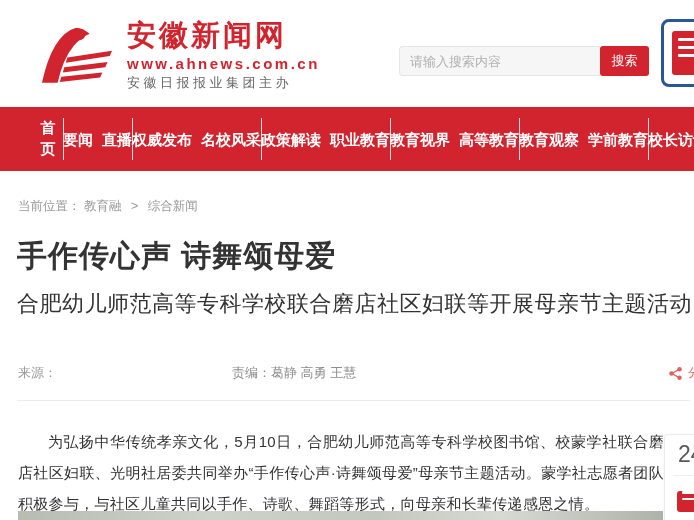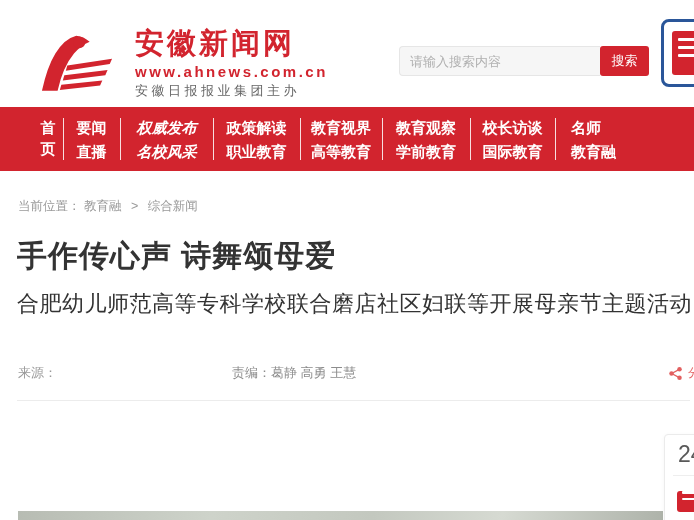--- a/index.html
+++ b/index.html
@@ -2,43 +2,43 @@
 <html><head>
 <meta charset="utf-8">
 <style>
   * { margin:0; padding:0; box-sizing:border-box; }
   html,body { background:#fff; }
   body { font-family:"Liberation Sans","DejaVu Sans",sans-serif; }
   .page { position:relative; width:694px; height:520px; overflow:hidden; background:#fff; }
 
   
   .site-header { position:absolute; left:0; top:0; width:694px; height:107px; background:#fff; }
-  .logo { position:absolute; left:33px; top:20px; display:flex; align-items:flex-start; gap:20px; cursor:pointer; }
+  .logo { position:absolute; left:33px; top:12px; display:flex; align-items:flex-start; gap:12px; cursor:pointer; }
   .logo-mark { width:82px; height:64px; margin-top:12px; }
   .logo-text { display:flex; flex-direction:column; margin-top:8px; }
   .logo-name { font-family:"DejaVu Serif","Liberation Serif",serif; font-weight:bold; font-size:29px; color:#d2242e; letter-spacing:3px; line-height:1.1; }
   .logo-url { font-size:15px; font-weight:bold; color:#d2242e; letter-spacing:2.5px; margin-top:3px; }
   .logo-org { font-size:13px; color:#666; letter-spacing:3.5px; margin-top:2px; }
 
   .search { position:absolute; left:379px; top:46px; display:flex;margin-left:20px; }
   .search-input { width:201px; height:30px; background:#f6f6f6; border:1px solid #e6e6e6; border-right:none; border-radius:4px 0 0 4px; padding:0 10px; font-size:13px; color:#333; outline:none; }
   .search-input::placeholder { color:#b0b0b0; }
   .search-btn { width:49px; height:30px; background:#d2242e; color:#fff; border:none; border-radius:3px; font-size:13px; cursor:pointer; }
 
   .epaper { position:absolute; left:661px; top:19px; width:60px; height:68px; border:3px solid #2a5699; border-radius:8px; background:#fff; }
   .epaper-doc { position:absolute; left:8px; top:9px; width:40px; height:44px; background:#d2242e; border-radius:3px; }
   .epaper-doc i { display:block; height:3px; background:#fff; border-radius:1px; margin:5px 6px 0 6px; }
   .epaper-doc i:first-child { margin-top:7px; }
 
   
   .main-nav { position:absolute; left:0; top:107px; width:694px; height:64px; background:#d2242e; display:flex; padding-left:33px; }
   .nav-home { flex:0 0 30px; display:flex; flex-direction:column; align-items:center; justify-content:center; gap:2px; color:#fff; font-size:15px; font-weight:600; cursor:pointer; }
-  .nav-col { position:relative; display:flex; flex-direction:column; align-items:center; justify-content:center; gap:9px; }
+  .nav-col { position:relative; display:flex; flex-direction:row; align-items:center; justify-content:center; gap:9px; }
   .nav-col::before { content:""; position:absolute; left:0; top:11px; bottom:11px; width:1px; background:rgba(255,255,255,.85); }
-  .nav-col.c1 { flex:0 0 57px; } .nav-col.c2 { flex:0 0 93px;font-style:italic; } .nav-col.c3 { flex:0 0 87px; }
+  .nav-col.c1 { flex:0 0 57px; } .nav-col.c2 { flex:0 0 93px; } .nav-col.c3 { flex:0 0 87px; }
   .nav-col.c4 { flex:0 0 82px; } .nav-col.c5 { flex:0 0 88px; } .nav-col.c6 { flex:0 0 87px; }
   .nav-col.c7 { flex:0 0 85px; } .nav-col.c8 { flex:0 0 100px; align-items:flex-start; padding-left:16px; }
   .nav-item { color:#fff; font-size:15px; font-weight:600; text-decoration:none; white-space:nowrap; cursor:pointer; line-height:1; }
 
   
   .breadcrumb { position:absolute; left:18px; top:198px; font-size:12.5px; color:#999; }
   .breadcrumb a { color:#999; text-decoration:none; cursor:pointer; }
   .breadcrumb .sep { margin:0 6px; }
 
   
@@ -157,20 +157,21 @@
         <circle cx="4.2" cy="9" r="2.7" fill="#e25f5f"></circle>
         <circle cx="13.8" cy="3.8" r="2.7" fill="#e25f5f"></circle>
         <circle cx="13.8" cy="14.2" r="2.7" fill="#e25f5f"></circle>
       </svg>
       <span class="share-txt">分享</span>
     </span>
   </div>
 
   <div class="rule"></div>
 
+  <p class="article-body">为弘扬中华传统孝亲文化，5月10日，合肥幼儿师范高等专科学校图书馆、校蒙学社联合磨店社区妇联、光明社居委共同举办“手作传心声·诗舞颂母爱”母亲节主题活动。蒙学社志愿者团队积极参与，与社区儿童共同以手作、诗歌、舞蹈等形式，向母亲和长辈传递感恩之情。</p>
 
   <div class="article-photo"></div>
 
   <aside class="float-card">
     <div class="float-num">24</div>
     <div class="float-div"></div>
     <div class="widget-icon">
         <i></i>
         <i></i>
       </div>

